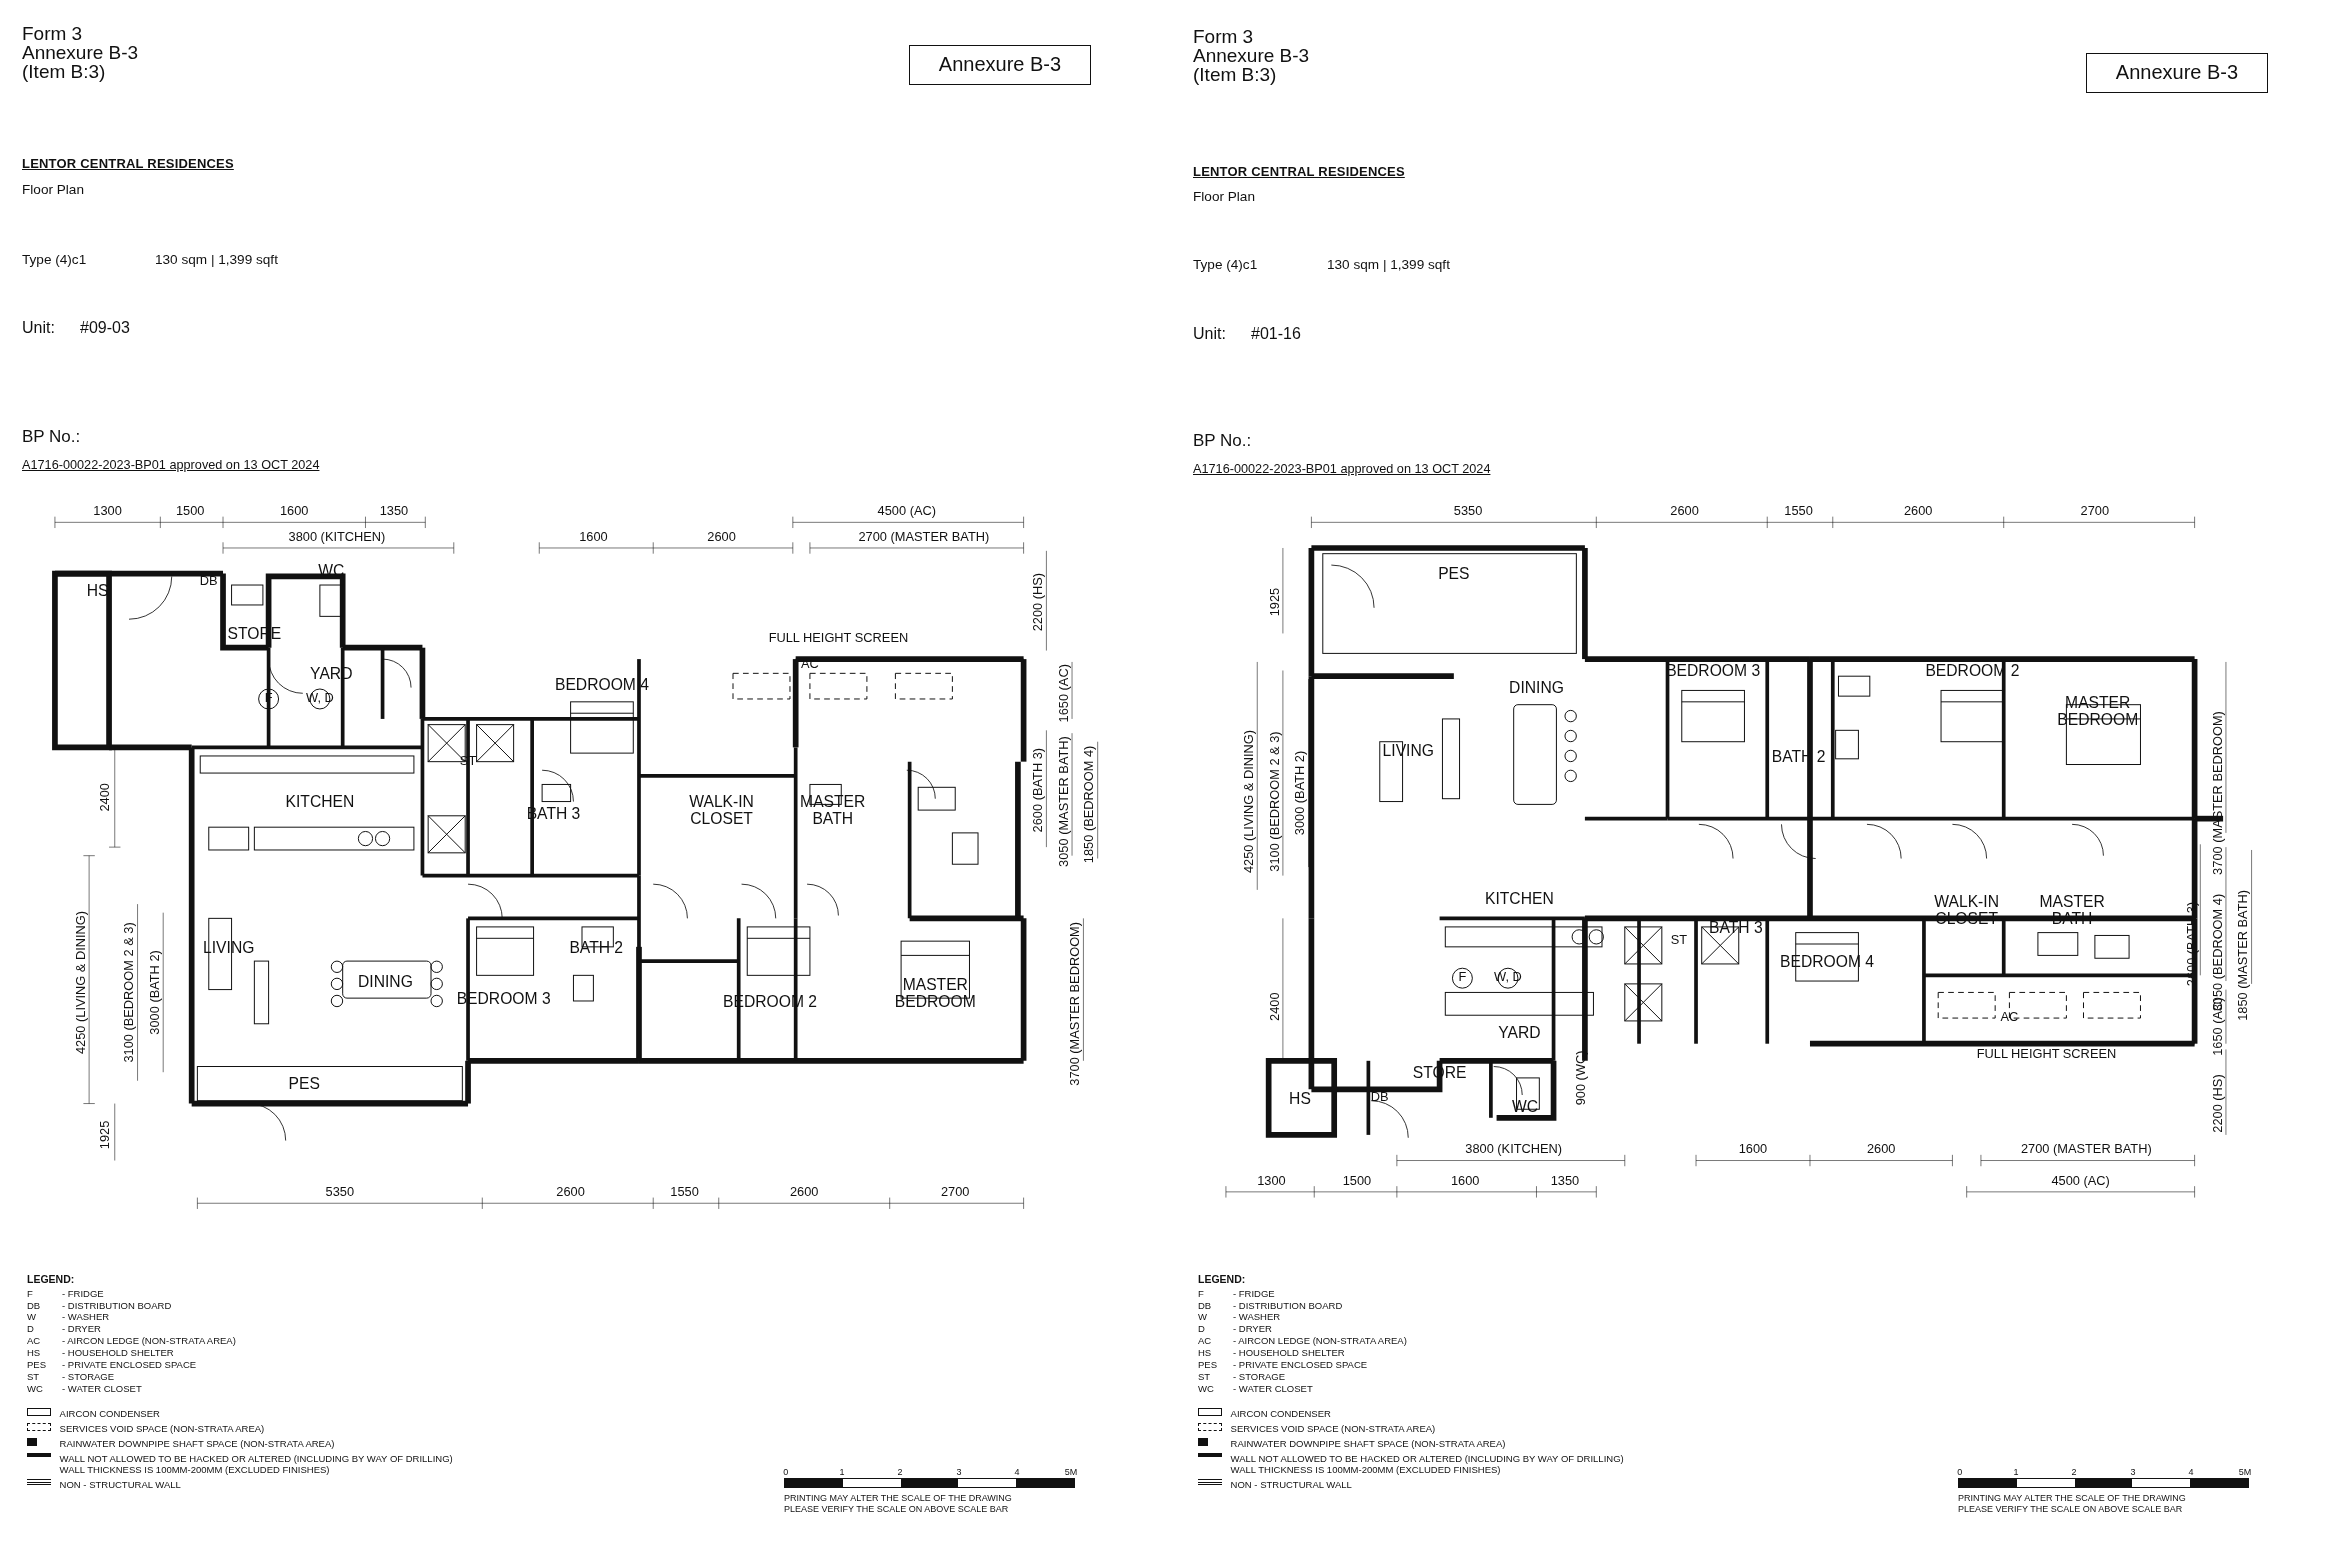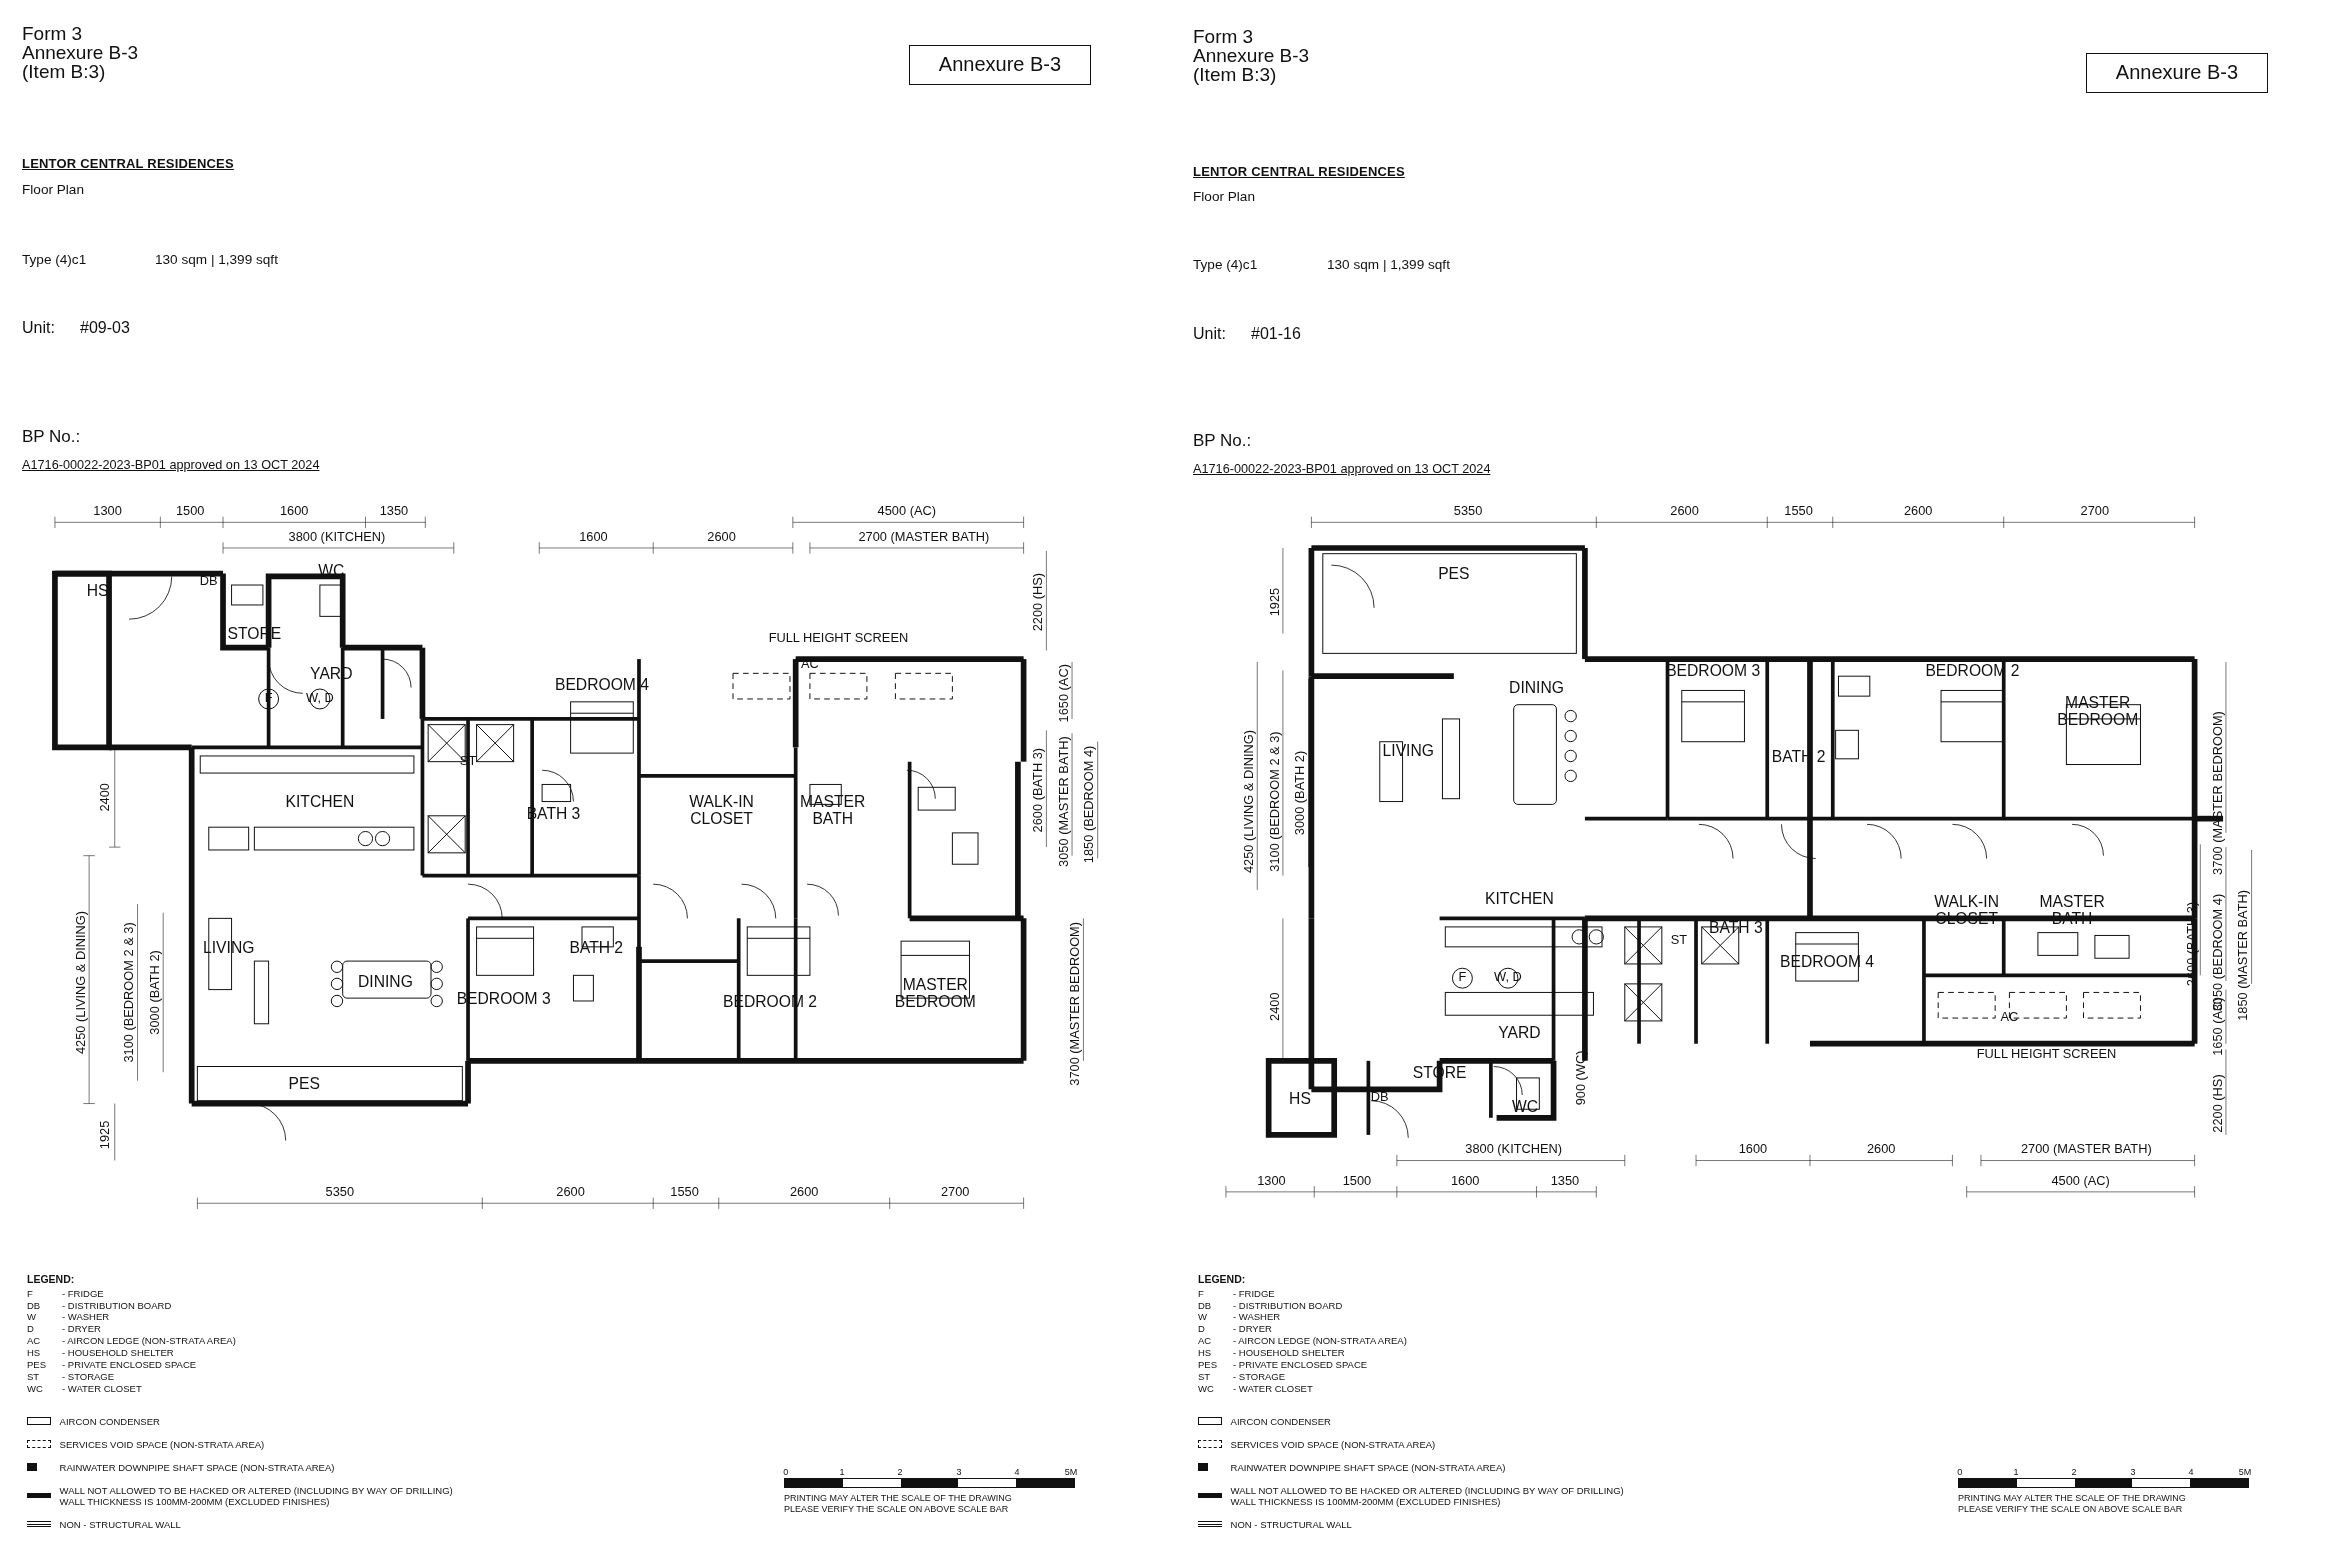--- a/index.html
+++ b/index.html
@@ -47,21 +47,21 @@
   }
   .plan svg { display:block; }
 
   
   .legend { position:absolute; font-size: 10px; }
   .legend .ltitle { font-weight: bold; font-size: 10.5px; margin-bottom: 2.7px; }
   .legend table { border-collapse: collapse; }
   .legend td { font-size: 9.5px; padding: 0 0 0.9px 0; line-height: 11px; }
   .legend td.code { width: 35px; }
 
-  .swatch-row { display:flex; align-items:center; margin-top:12px; }
+  .swatch-row { display:flex; margin-top:4px; }
   .swatch-row .sw { width: 23.6px; height: 8.2px; margin-right: 9px; flex: 0 0 23.6px; }
   .sw.aircon { border: 0.9px solid #111; background:#fff; }
   .sw.void { border: 0.9px dashed #111; background:#fff; }
   .sw.rain { border:0; background:transparent; position:relative; }
   .sw.rain::before { content:""; position:absolute; left:0; top:0; width:10px; height:8.2px; background:#111; }
   .sw.hack { background:#111; height:4.5px; }
   .sw.nonstruct { background: repeating-linear-gradient(to bottom, #111 0 0.9px, #fff 0.9px 2.7px); height: 6.4px; }
   .swatch-row .lbl { font-size:9.5px; line-height:11px; }
 
   

